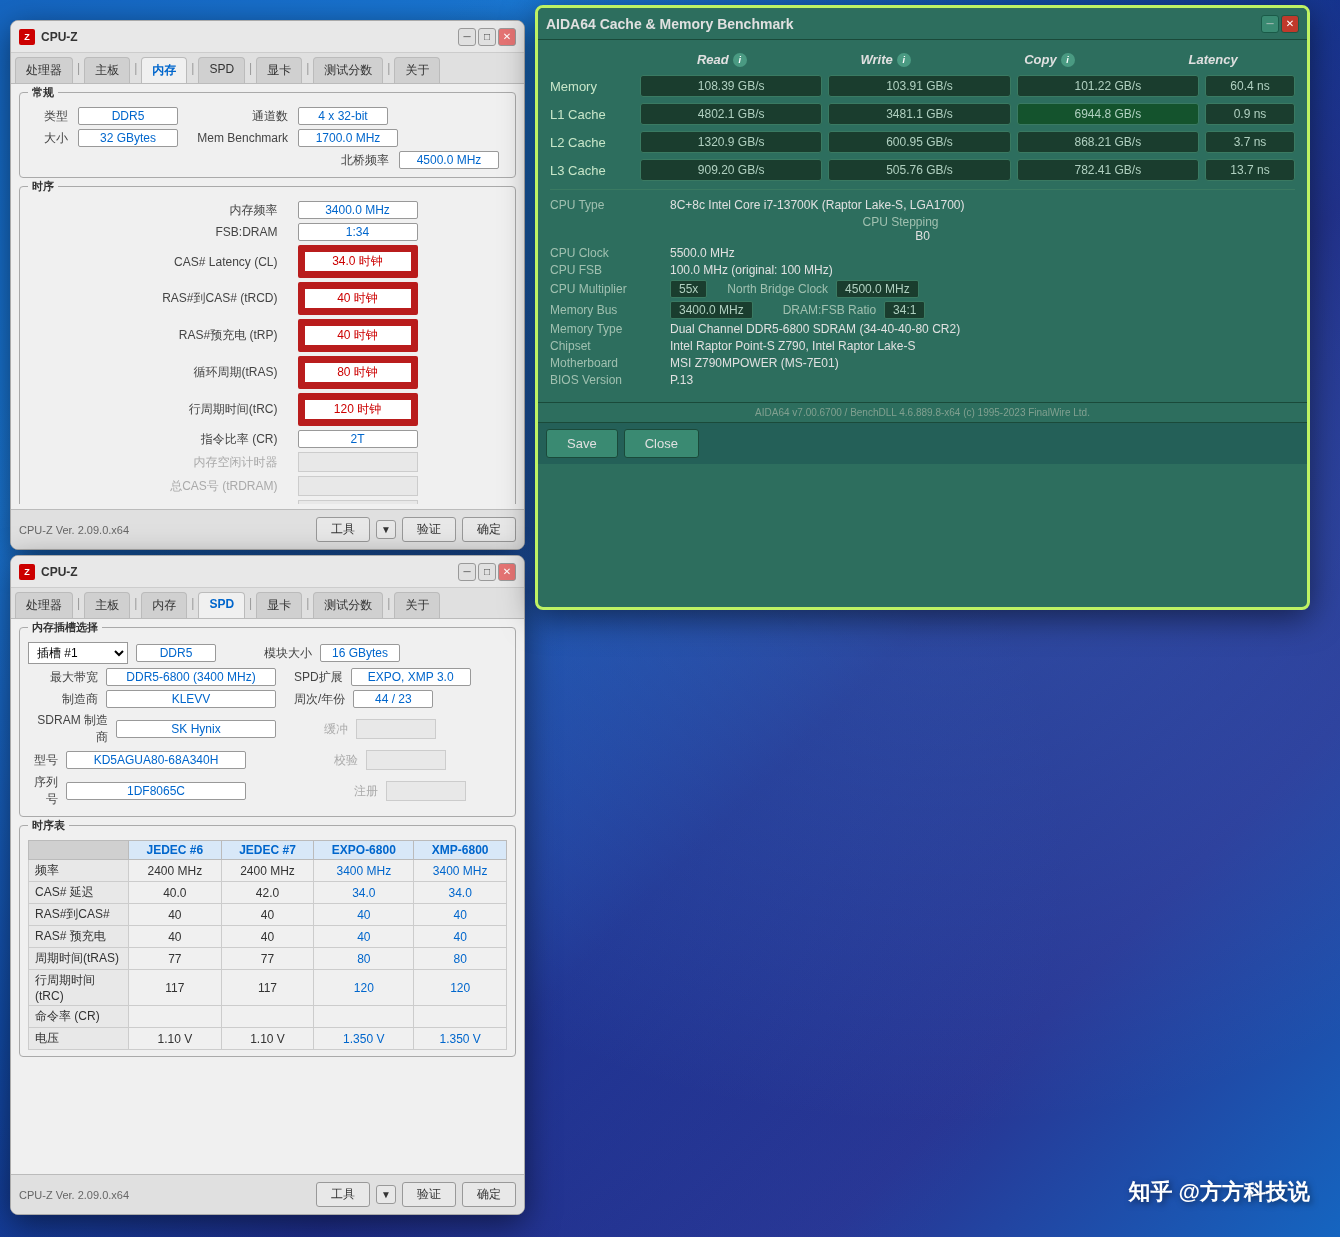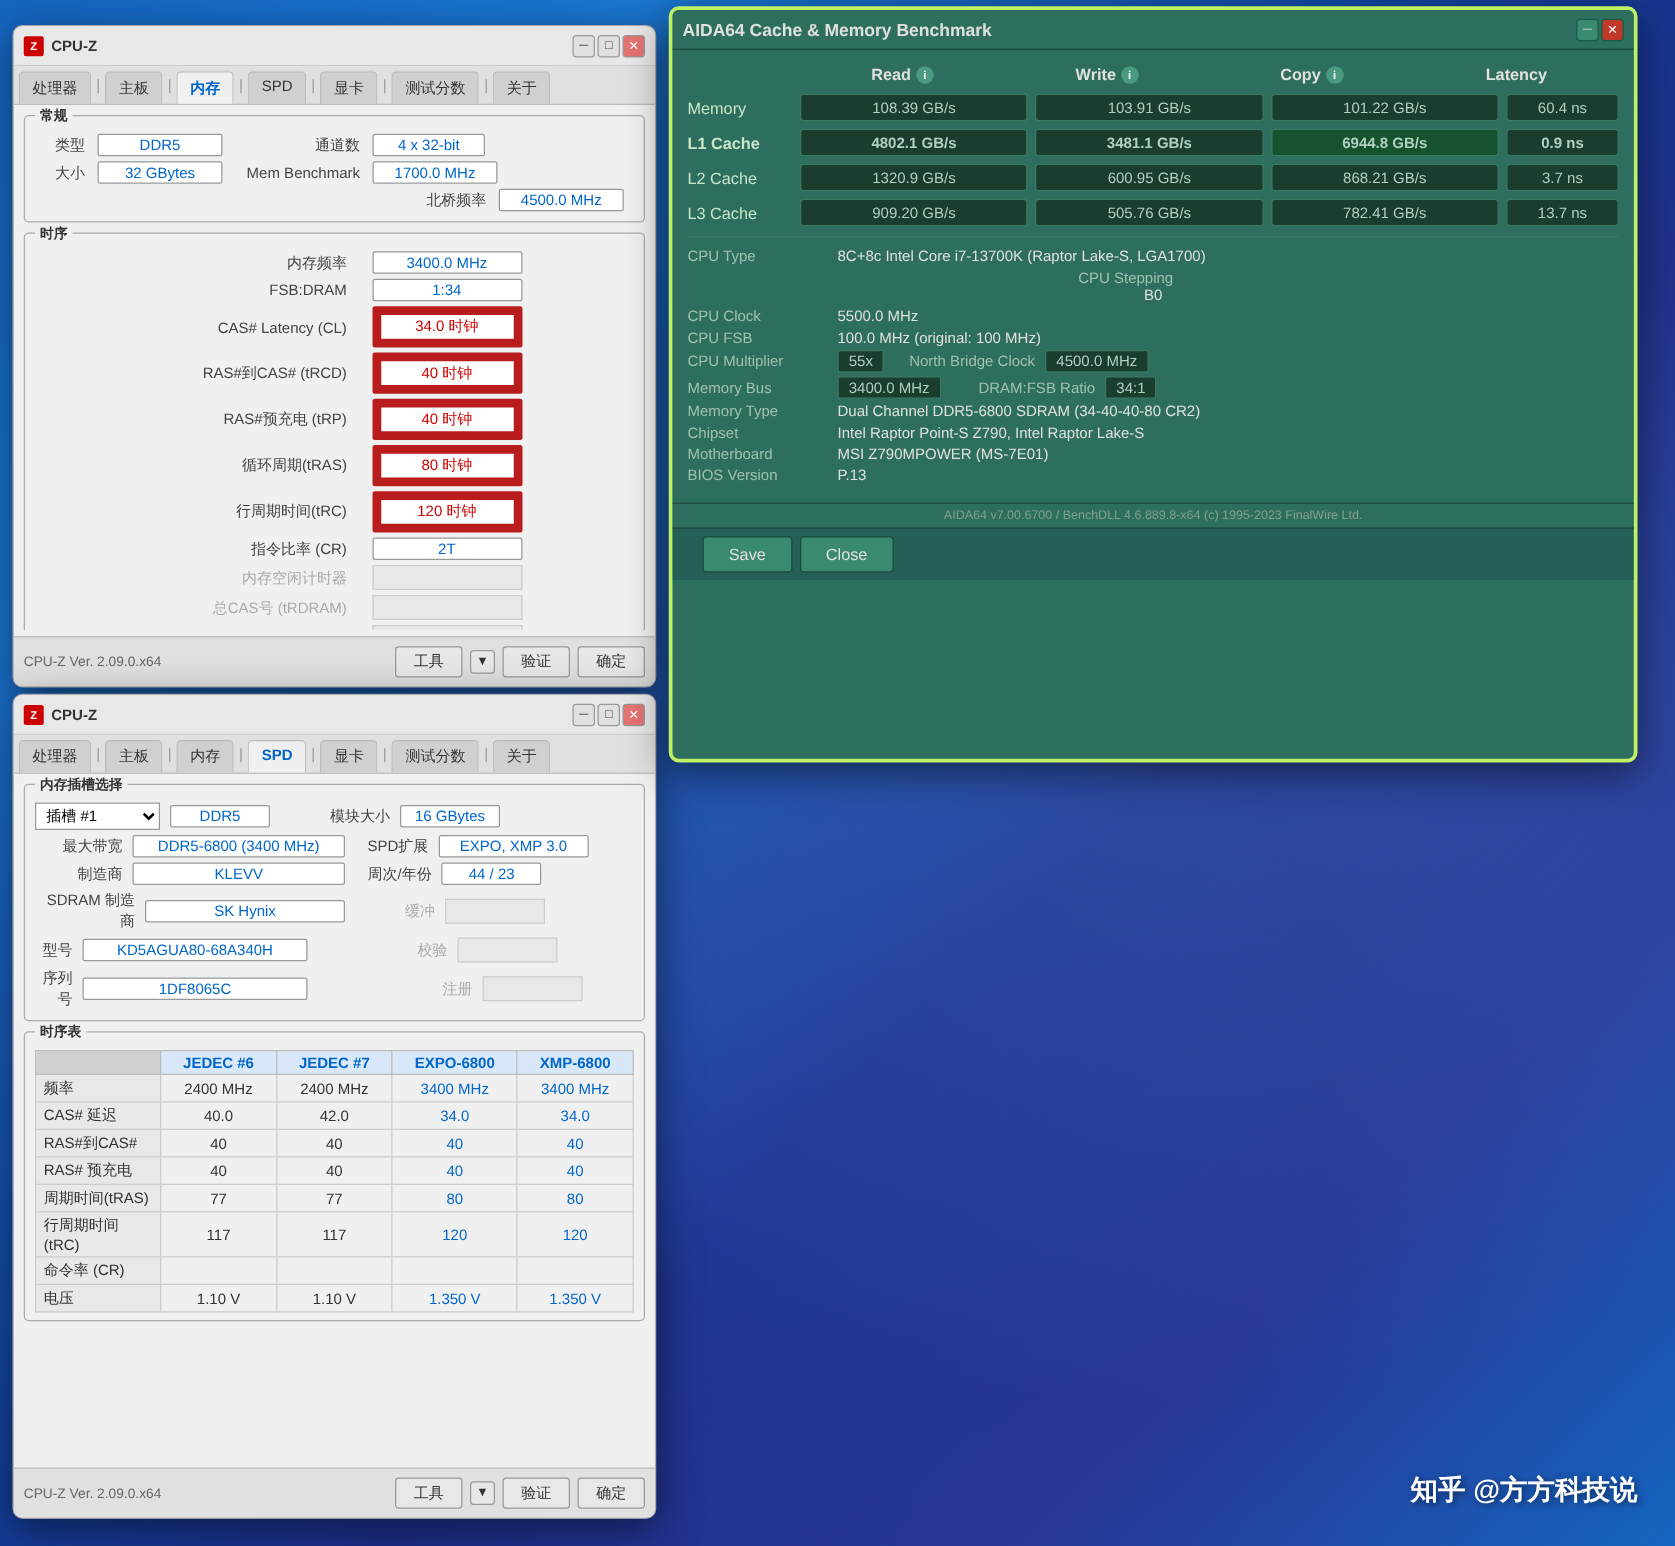--- a/index.html
+++ b/index.html
@@ -223,21 +223,21 @@
       border-top: 1px solid #1a4a3a;
       padding: 4px 10px;
       font-size: 10px;
       color: #80a090;
       text-align: center;
     }
     .aida-buttons {
       display: flex;
       background: #246058;
       border-top: 1px solid #1a4a3a;
-      padding: 6px 24px;
+      padding: 6px 8px;
       gap: 6px;
     }
     .aida-btn {
       padding: 6px 20px;
       border: 1px solid #1a4a3a;
       background: #3a8a72;
       color: #e0e0e0;
       border-radius: 3px;
       cursor: pointer;
       font-size: 13px;
@@ -612,21 +612,21 @@
   <div class="title-bar aida-title-bar">
     <span class="title-bar-title">AIDA64 Cache &amp; Memory Benchmark</span>
     <div class="title-bar-controls">
       <div class="title-btn">─</div>
       <div class="title-btn close">✕</div>
     </div>
   </div>
 
   <div class="aida-content">
 
-    <div style="display: flex; margin-bottom: 8px; padding-left: 90px;">
+    <div style="display: flex; margin-bottom: 8px; padding-left: 90px; font-style: italic;">
       <div style="flex: 1; text-align: center; font-size: 13px; font-weight: 600; color: #e0e0e0; display: flex; align-items: center; justify-content: center; gap: 4px;">
         <span>Read</span>
         <span class="info-icon">i</span>
       </div>
       <div style="flex: 1; text-align: center; font-size: 13px; font-weight: 600; color: #e0e0e0; display: flex; align-items: center; justify-content: center; gap: 4px;">
         <span>Write</span>
         <span class="info-icon">i</span>
       </div>
       <div style="flex: 1; text-align: center; font-size: 13px; font-weight: 600; color: #e0e0e0; display: flex; align-items: center; justify-content: center; gap: 4px;">
         <span>Copy</span>
@@ -638,21 +638,21 @@
     </div>
 
     <div id="aida-rows-container">
         <div style="display: flex; align-items: center; margin-bottom: 6px;">
           <span style="width: 90px; color: rgb(200, 230, 201); font-size: 13px; flex-shrink: 0;">Memory</span>
           <div style="flex: 1 1 0%; background: rgb(26, 61, 46); border: 1px solid rgb(58, 122, 98); border-radius: 3px; padding: 3px 8px; color: rgb(176, 208, 192); font-size: 12px; text-align: center; margin-right: 6px;">108.39 GB/s</div>
           <div style="flex: 1 1 0%; background: rgb(26, 61, 46); border: 1px solid rgb(58, 122, 98); border-radius: 3px; padding: 3px 8px; color: rgb(176, 208, 192); font-size: 12px; text-align: center; margin-right: 6px;">103.91 GB/s</div>
           <div style="flex: 1 1 0%; background: rgb(26, 61, 46); border: 1px solid rgb(58, 122, 98); border-radius: 3px; padding: 3px 8px; color: rgb(176, 208, 192); font-size: 12px; text-align: center; margin-right: 6px;">101.22 GB/s</div>
           <div style="width: 90px; background: rgb(26, 61, 46); border: 1px solid rgb(58, 122, 98); border-radius: 3px; padding: 3px 8px; color: rgb(176, 208, 192); font-size: 12px; text-align: center;">60.4 ns</div>
         </div>
-        <div style="display: flex; align-items: center; margin-bottom: 6px; font-weight: bold;">
+        <div style="display: flex; align-items: center; margin-bottom: 6px;">
           <span style="width: 90px; color: rgb(200, 230, 201); font-size: 13px; flex-shrink: 0;">L1 Cache</span>
           <div style="flex: 1 1 0%; background: rgb(26, 61, 46); border: 1px solid rgb(58, 122, 98); border-radius: 3px; padding: 3px 8px; color: rgb(176, 208, 192); font-size: 12px; text-align: center; margin-right: 6px;">4802.1 GB/s</div>
           <div style="flex: 1 1 0%; background: rgb(26, 61, 46); border: 1px solid rgb(58, 122, 98); border-radius: 3px; padding: 3px 8px; color: rgb(176, 208, 192); font-size: 12px; text-align: center; margin-right: 6px;">3481.1 GB/s</div>
           <div style="flex: 1 1 0%; background: #14532d; border: 1px solid rgb(58, 122, 98); border-radius: 3px; padding: 3px 8px; color: rgb(176, 208, 192); font-size: 12px; text-align: center; margin-right: 6px;">6944.8 GB/s</div>
           <div style="width: 90px; background: rgb(26, 61, 46); border: 1px solid rgb(58, 122, 98); border-radius: 3px; padding: 3px 8px; color: rgb(176, 208, 192); font-size: 12px; text-align: center;">0.9 ns</div>
         </div>
         <div style="display: flex; align-items: center; margin-bottom: 6px;">
           <span style="width: 90px; color: rgb(200, 230, 201); font-size: 13px; flex-shrink: 0;">L2 Cache</span>
           <div style="flex: 1 1 0%; background: rgb(26, 61, 46); border: 1px solid rgb(58, 122, 98); border-radius: 3px; padding: 3px 8px; color: rgb(176, 208, 192); font-size: 12px; text-align: center; margin-right: 6px;">1320.9 GB/s</div>
           <div style="flex: 1 1 0%; background: rgb(26, 61, 46); border: 1px solid rgb(58, 122, 98); border-radius: 3px; padding: 3px 8px; color: rgb(176, 208, 192); font-size: 12px; text-align: center; margin-right: 6px;">600.95 GB/s</div>

